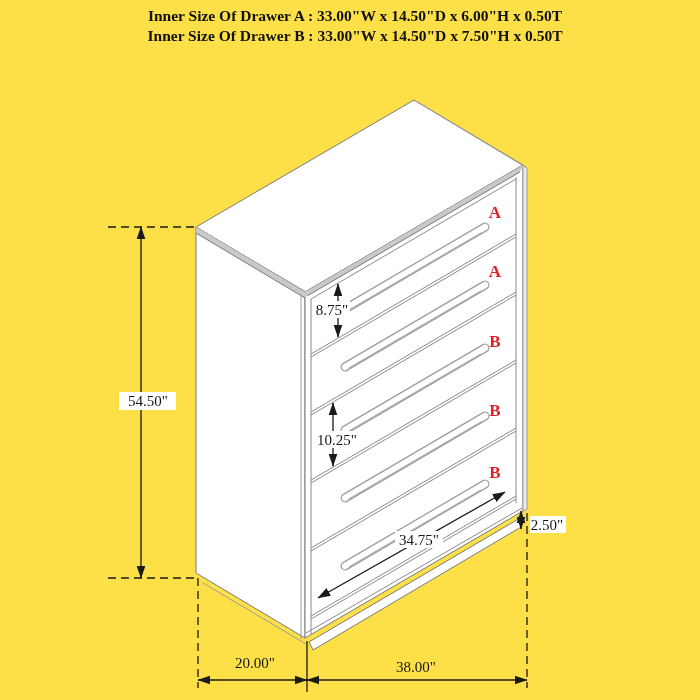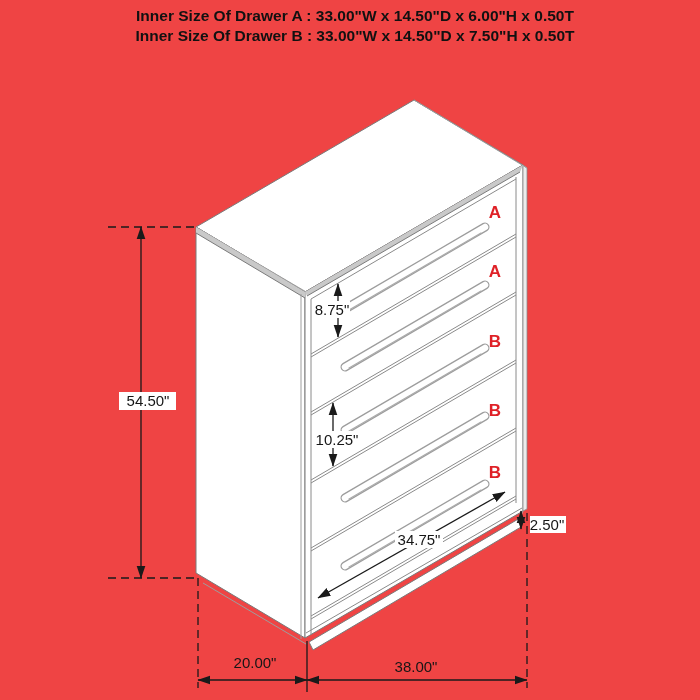--- a/index.html
+++ b/index.html
@@ -1,18 +1,18 @@
 <!DOCTYPE html>
 <html><head>
 <meta charset="utf-8">
 <style>
   html,body{margin:0;padding:0;background:#ffffff;}
   .canvas{
-    position:relative;width:700px;height:700px;background:#ef4444;overflow:hidden;
-    font-family:Liberation Sans, sans-serif;
+    position:relative;width:700px;height:700px;background:#fde047;overflow:hidden;
+    font-family:Liberation Serif, serif;
   }
   svg{display:block;}
   .title-text{font-weight:bold;font-size:15.5px;fill:#111111;text-anchor:middle;}
   .dim-text{font-size:15px;fill:#161616;text-anchor:middle;}
   .drawer-label{font-weight:bold;font-size:17px;text-anchor:middle;}
   .face{fill:#ffffff;stroke:#7a7a7a;stroke-width:1;}
   .band{fill:#c9c9c9;stroke:none;}
   .strip{fill:#ececec;stroke:#8a8a8a;stroke-width:0.8;}
   .cl{stroke:#7a7a7a;stroke-width:1;fill:none;}
   .cl2{stroke:#9d9d9d;stroke-width:1;fill:none;}

